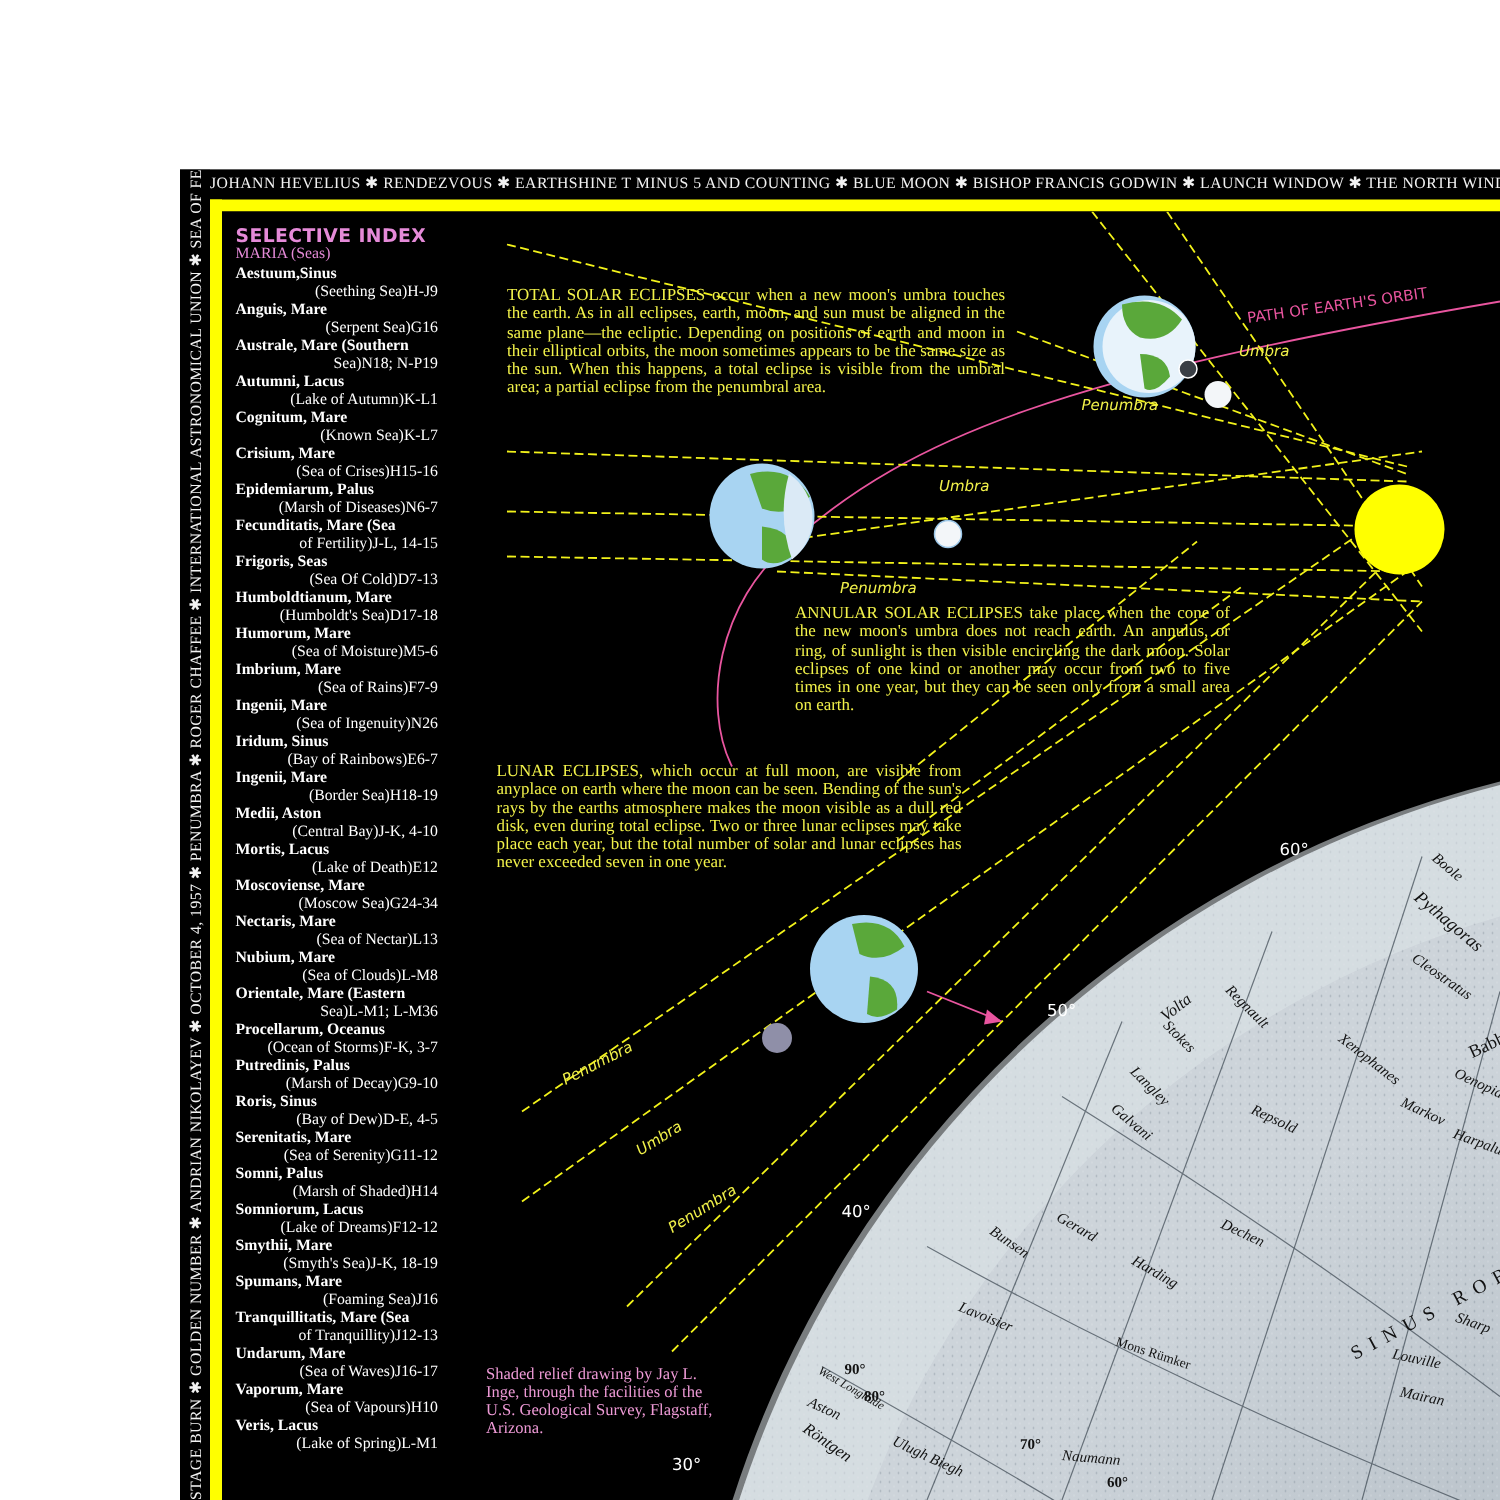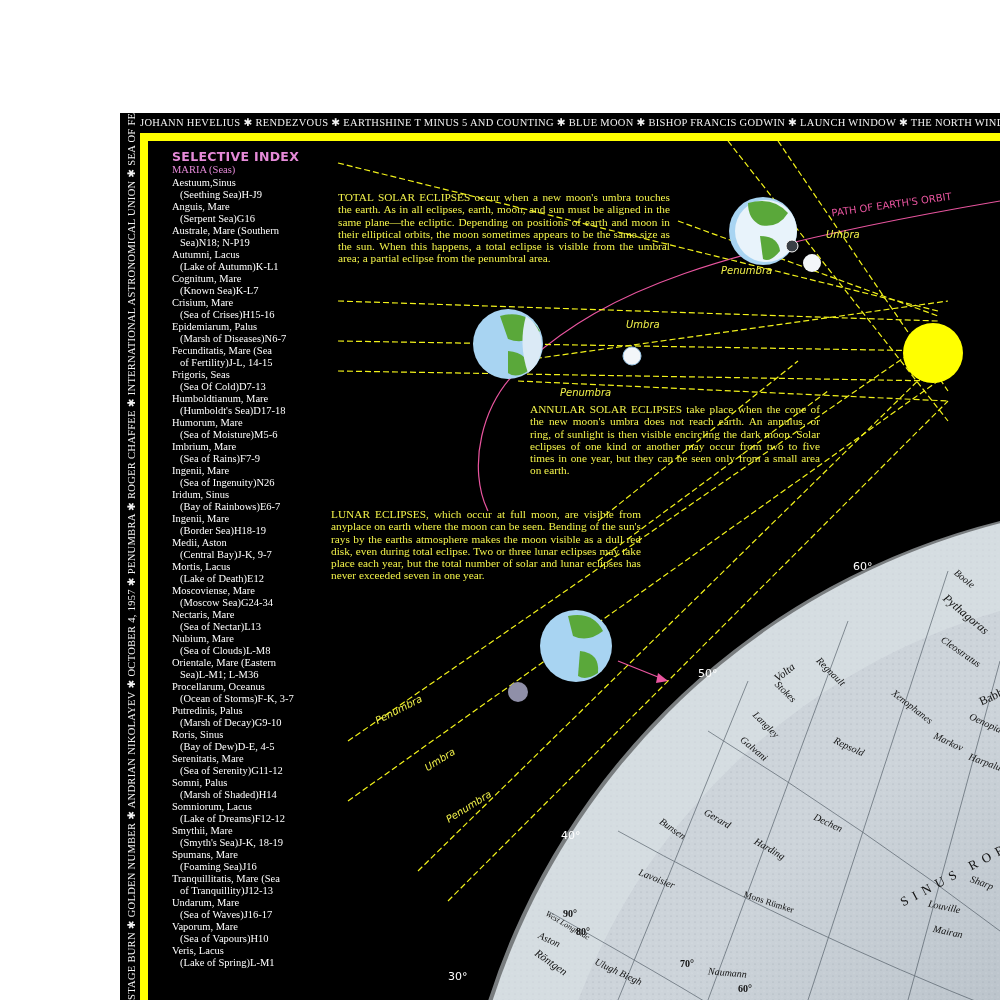--- a/index.html
+++ b/index.html
@@ -5,26 +5,26 @@
   html, body { margin:0; padding:0; background:#ffffff; }
   body { width:1000px; height:1000px; position:relative; overflow:hidden; font-family:"Liberation Serif", serif; }
   .poster { position:absolute; left:120px; top:113px; width:880px; height:887px; background:#000; overflow:hidden; }
   .top-band { position:absolute; left:0; top:0; width:880px; height:20px; background:#000; color:#f2f2f2; font-size:10.5px; letter-spacing:0.3px; line-height:20px; white-space:nowrap; padding-left:8px; box-sizing:border-box; font-family:"Liberation Serif", serif; }
   .left-band { position:absolute; left:0; top:0; width:20px; height:887px; background:#000; }
   .left-band-text { position:absolute; left:0; top:0; width:887px; height:20px; transform-origin:0 0; transform: translate(2px, 887px) rotate(-90deg); color:#f2f2f2; font-size:10.5px; line-height:20px; white-space:nowrap; text-align:right; padding-right:12px; box-sizing:border-box; letter-spacing:0.3px; }
   .yellow-frame-top { position:absolute; left:20px; top:20px; width:860px; height:8px; background:#ffff00; }
   .yellow-frame-left { position:absolute; left:20px; top:20px; width:8px; height:867px; background:#ffff00; }
   .inner { position:absolute; left:28px; top:28px; width:852px; height:859px; background:#000; overflow:hidden; }
 
-  .index { position:absolute; left:24px; top:10px; width:135px; color:#fff; font-size:10.5px; line-height:12px; }
+  .index { position:absolute; left:9px; top:10px; width:135px; color:#fff; font-size:10.5px; line-height:12px; }
   .index-title { color:#e58ad8; font-family:"DejaVu Sans", sans-serif; font-weight:bold; font-size:12.5px; letter-spacing:0.3px; margin-bottom:1px; }
   .index-sub { color:#e58ad8; font-size:10.5px; margin-bottom:1px; }
   .entry { margin:0; }
-  .entry .n { display:block; }
-  .entry .row { display:flex; justify-content:flex-start; padding-left:8px; }
+  .entry .n { display:block;font-weight:bold; }
+  .entry .row { display:flex; justify-content:flex-end; padding-left:8px; }
 
   .copy { position:absolute; color:#f2f24a; font-size:11.3px; line-height:12.3px; text-align:justify;font-family:Liberation Serif, serif; }
   .credit { position:absolute; color:#ee9ad6; font-size:11px; line-height:12px; }
 
   .label-y { position:absolute; color:#f2f24a; font-family:"DejaVu Sans", sans-serif; font-style:italic; font-size:10px; }
   .label-pink { position:absolute; color:#e9559f; font-family:"DejaVu Sans", sans-serif; font-size:10px; }
   .deg { position:absolute; color:#fff; font-family:"DejaVu Sans", sans-serif; font-size:11px; }
   .crater { position:absolute; color:#111; font-size:10px; font-style:italic; white-space:nowrap; }
   svg.diagram { position:absolute; left:0; top:0; }
 </style>
@@ -227,21 +227,21 @@
             <span class="n">Ingenii, Mare</span>
             <div class="row">
               <span>(Border Sea)</span>
               <span>H18-19</span>
             </div>
           </div>
           <div class="entry">
             <span class="n">Medii, Aston</span>
             <div class="row">
               <span>(Central Bay)</span>
-              <span>J-K, 9-7</span>
+              <span>J-K, 4-10</span>
             </div>
           </div>
           <div class="entry">
             <span class="n">Mortis, Lacus</span>
             <div class="row">
               <span>(Lake of Death)</span>
               <span>E12</span>
             </div>
           </div>
           <div class="entry">
@@ -367,21 +367,21 @@
     <div class="label-y" style="left:678px; top:88px;">Umbra</div>
     <div class="label-y" style="left:573px; top:124px;">Penumbra</div>
     <div class="label-y" style="left:478px; top:178px;">Umbra</div>
     <div class="label-y" style="left:412px; top:246px;">Penumbra</div>
     <div class="label-y" style="left:225px; top:563px; transform:rotate(-27deg);">Penumbra</div>
     <div class="label-y" style="left:275px; top:613px; transform:rotate(-32deg);">Umbra</div>
     <div class="label-y" style="left:295px; top:660px; transform:rotate(-32deg);">Penumbra</div>
 
     <div class="deg" style="left:705px; top:419px;">60°</div>
     <div class="deg" style="left:550px; top:526px;">50°</div>
-    <div class="deg" style="left:413px; top:688px;text-align:right;">40°</div>
+    <div class="deg" style="left:413px; top:660px;text-align:right;">40°</div>
     <div class="deg" style="left:300px; top:829px;">30°</div>
     <div class="crater" style="left:380px; top:767px; font-style:normal; font-weight:bold;padding-left:35px;">90°</div>
     <div class="crater" style="left:428px; top:785px; font-style:normal; font-weight:bold;">80°</div>
     <div class="crater" style="left:532px; top:817px; font-style:normal; font-weight:bold;">70°</div>
     <div class="crater" style="left:590px; top:842px; font-style:normal; font-weight:bold;">60°</div>
     <div class="crater" style="left:395px; top:780px; font-size:8px; transform:rotate(30deg);">West Longitude</div>
     <div class="crater" style="left:745px; top:720px; font-style:normal; font-size:13px; letter-spacing:6px; transform:rotate(-28deg);">SINUS RORIS</div>
 
     <div class="crater" style="left:805px; top:432px; transform:rotate(40deg);">Boole</div>
     <div class="crater" style="left:790px; top:466px; font-size:12px; transform:rotate(40deg);">Pythagoras</div>
@@ -404,14 +404,15 @@
     <div class="crater" style="left:490px; top:732px; transform:rotate(22deg);">Lavoisier</div>
     <div class="crater" style="left:595px; top:756px; font-style:normal; font-size:9px; transform:rotate(18deg);">Mons Rümker</div>
     <div class="crater" style="left:822px; top:736px; transform:rotate(20deg);">Sharp</div>
     <div class="crater" style="left:780px; top:760px; transform:rotate(12deg);">Louville</div>
     <div class="crater" style="left:785px; top:785px; transform:rotate(12deg);">Mairan</div>
     <div class="crater" style="left:390px; top:793px; transform:rotate(25deg);">Aston</div>
     <div class="crater" style="left:385px; top:815px; font-size:11px; transform:rotate(35deg);">Röntgen</div>
     <div class="crater" style="left:445px; top:825px; transform:rotate(25deg);">Ulugh Biegh</div>
     <div class="crater" style="left:560px; top:826px; transform:rotate(5deg);">Naumann</div>
 
+    <div class="credit" style="left:176px; top:769px; width:160px;">Shaded relief drawing by Jay L. Inge, through the facilities of the U.S. Geological Survey, Flagstaff, Arizona.</div>
   </div>
 </div>
 
 </body></html>

